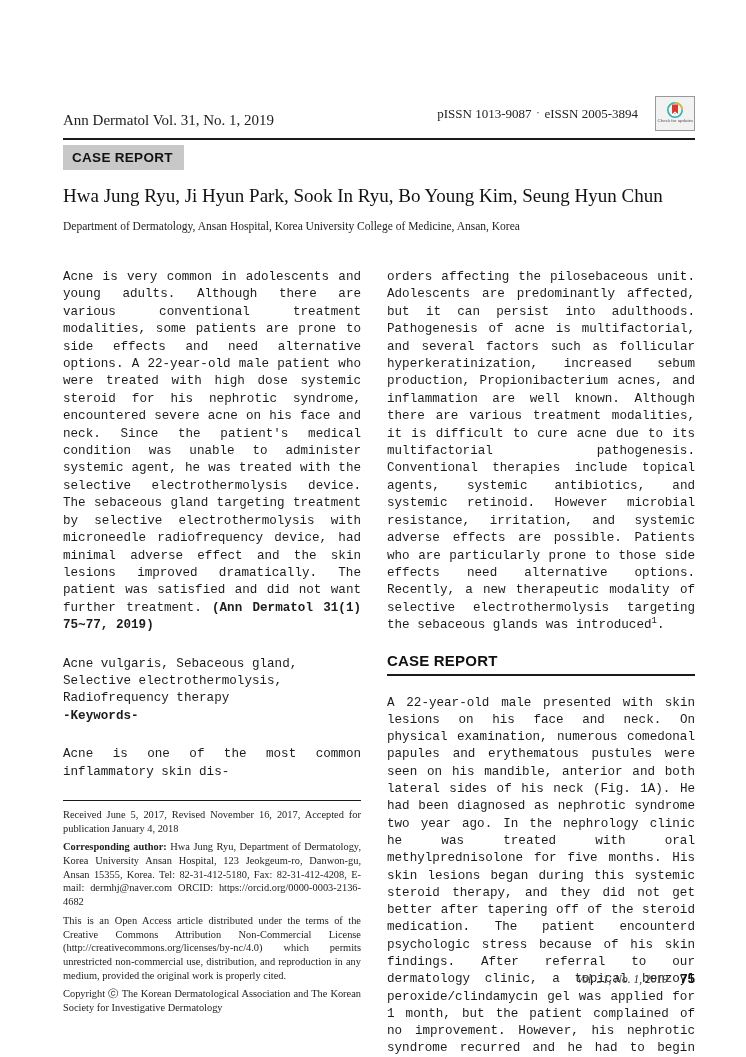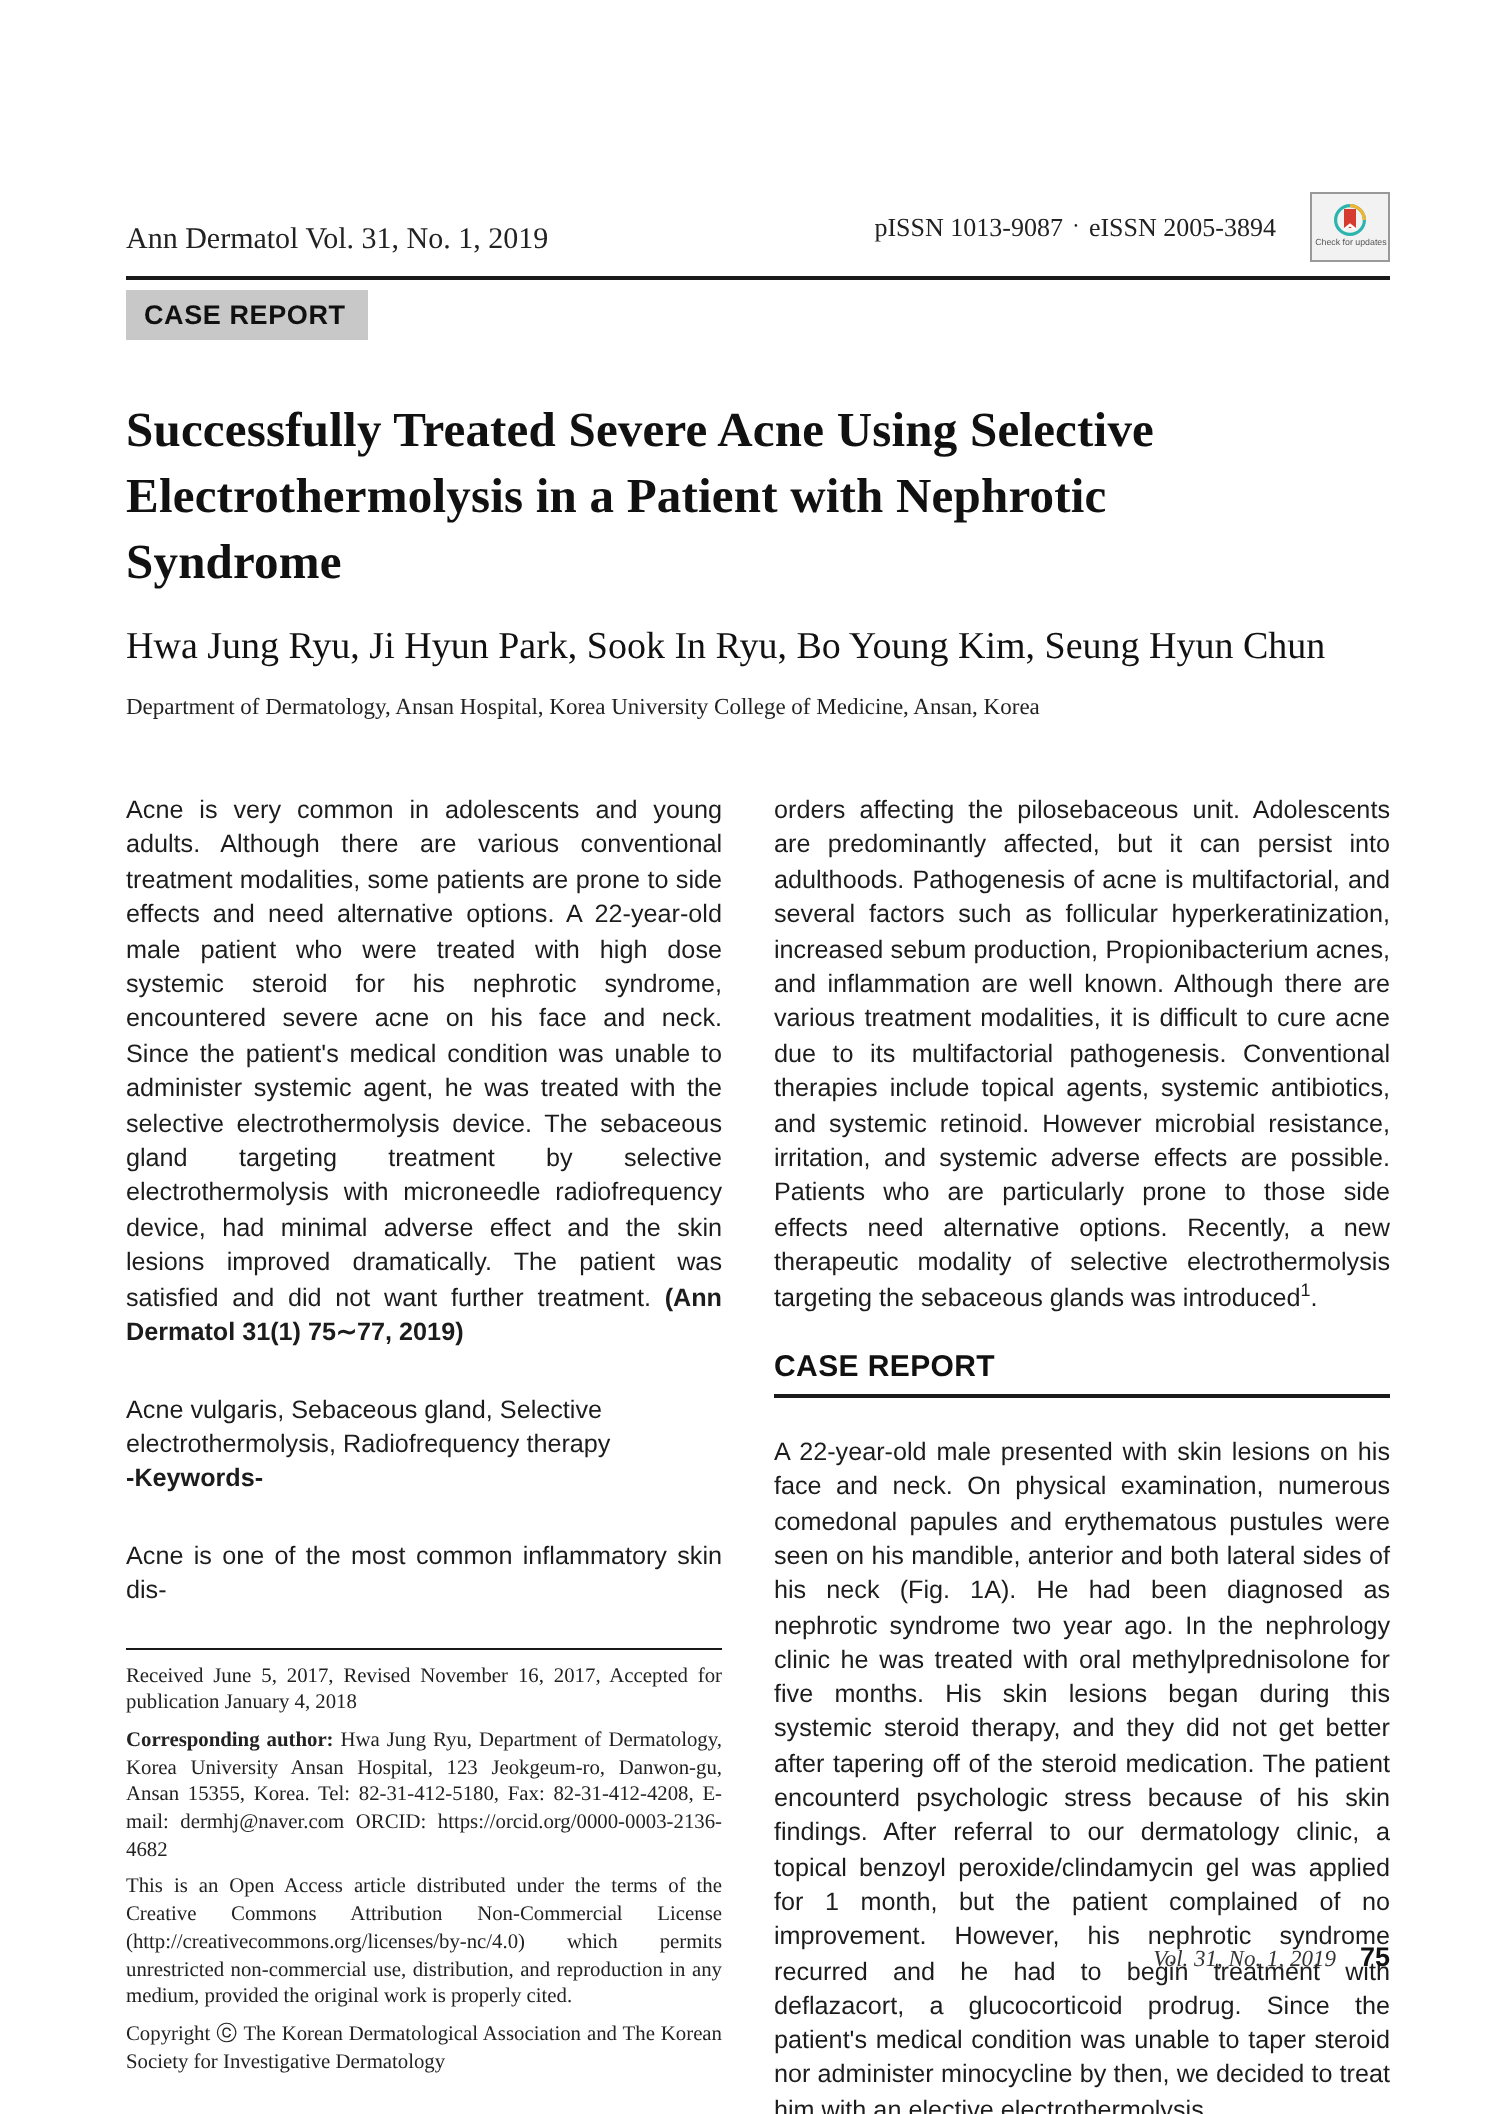--- a/index.html
+++ b/index.html
@@ -103,20 +103,21 @@
     margin-top: 37px;
     display: grid;
     grid-template-columns: 298px 308px;
     column-gap: 26px;
   }
   .body-text {
     font-size: 12.6px;
     line-height: 17.4px;
     text-align: justify;
     color: #1c1c1c;
+    font-family: Liberation Mono, monospace;
   }
   .bold { font-weight: bold; }
   .keywords-block { margin-top: 21px; }
   .section-heading {
     font-weight: bold;
     font-size: 15px;
     letter-spacing: 0.2px;
     color: #111;
     border-bottom: 2px solid #1a1a1a;
     padding-bottom: 5px;
@@ -183,21 +184,20 @@
       </div>
     </div>
   </div>
 
   <div class="header-rule"></div>
 
   <div>
     <span class="article-type">CASE REPORT</span>
   </div>
 
-  <h1 class="title">Successfully Treated Severe Acne Using Selective Electrothermolysis in a Patient with Nephrotic Syndrome</h1>
   <div class="authors">Hwa Jung Ryu, Ji Hyun Park, Sook In Ryu, Bo Young Kim, Seung Hyun Chun</div>
   <div class="affiliation">Department of Dermatology, Ansan Hospital, Korea University College of Medicine, Ansan, Korea</div>
 
   <div class="columns">
 
     <div class="left-col">
       <p class="body-text"><span>Acne is very common in adolescents and young adults. Although there are various conventional treatment modalities, some patients are prone to side effects and need alternative options. A 22-year-old male patient who were treated with high dose systemic steroid for his nephrotic syndrome, encountered severe acne on his face and neck. Since the patient's medical condition was unable to administer systemic agent, he was treated with the selective electrothermolysis device. The sebaceous gland targeting treatment by selective electrothermolysis with microneedle radiofrequency device, had minimal adverse effect and the skin lesions improved dramatically. The patient was satisfied and did not want further treatment. </span><span class="bold">(Ann Dermatol 31(1) 75∼77, 2019)</span></p>
 
       <div class="keywords-block">
         <div class="body-text" style="text-align:left;">Acne vulgaris, Sebaceous gland, Selective electrothermolysis, Radiofrequency therapy</div>

